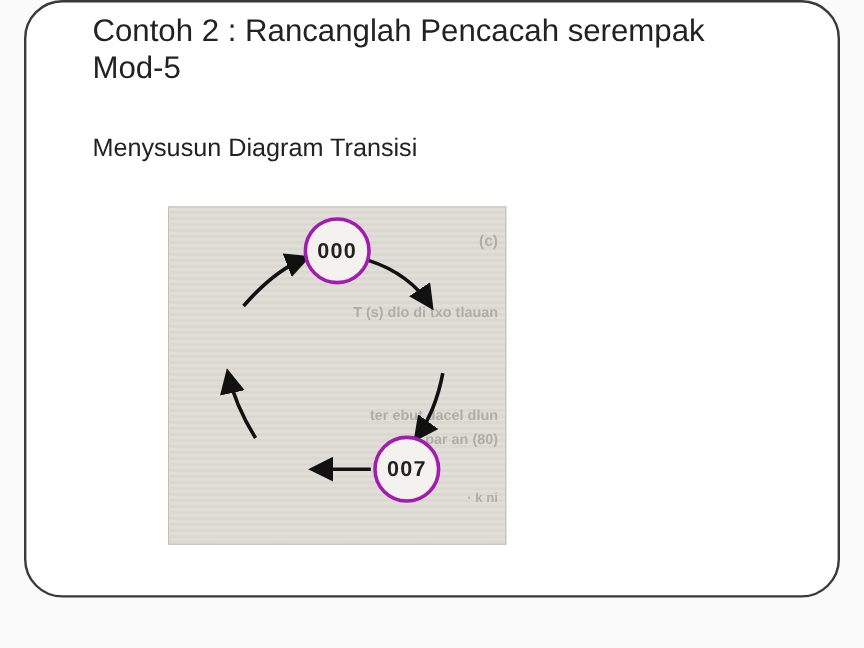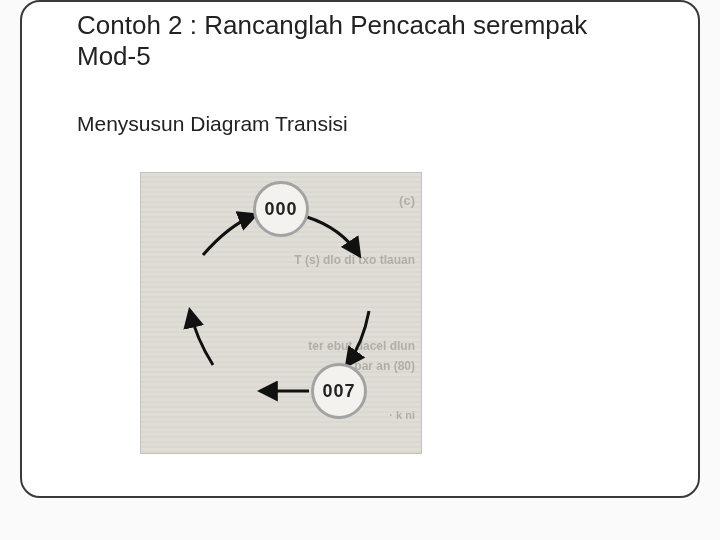--- a/index.html
+++ b/index.html
@@ -1,18 +1,18 @@
 <!DOCTYPE html>
 <html><head>
 <meta charset="utf-8">
 <style>
   html,body{margin:0;padding:0;width:720px;height:540px;background:#fafafa;font-family:Arial,Helvetica,sans-serif;color:#222;}
   .slide{
     position:absolute;left:20px;top:0;width:680px;height:498px;
-    border:2px solid #3a3a3a;border-radius:20px;box-sizing:border-box;
+    border:2px solid #3a3a3a;border-radius:32px;box-sizing:border-box;
     background:#fff;
   }
   .title{
     font-size:26px;line-height:1.2;margin:8px 0 0 55px;width:560px;
   }
   .subtitle{
     font-size:21px;margin:40px 0 0 55px;
   }
   
   .diagram-box{
@@ -30,21 +30,21 @@
   .ghost{
     position:absolute;color:#7b7770;opacity:.45;font-weight:600;white-space:nowrap;
   }
   .g1{right:6px;top:20px;font-size:13px;}
   .g2{right:6px;top:80px;font-size:12px;}
   .g3{right:6px;top:166px;font-size:12px;}
   .g4{right:6px;top:186px;font-size:12px;}
   .g5{right:6px;top:236px;font-size:11px;}
   .state{
     position:absolute;width:56px;height:56px;border-radius:50%;
-    background:#f4f2ee;border:3px solid #a3a3a3;box-sizing:border-box;
+    background:#f4f2ee;border:3px solid #a21caf;box-sizing:border-box;
     display:flex;align-items:center;justify-content:center;
     font-weight:700;font-size:18px;letter-spacing:1px;
   }
   
   .s000{left:112px;top:8px;}
   .s001{left:204px;top:80px;}
   .s010{left:170px;top:190px;}
   .s011{left:60px; top:190px;}
   .s100{left:20px; top:80px;}
   svg.arrows{position:absolute;left:0;top:0;width:280px;height:280px;}

